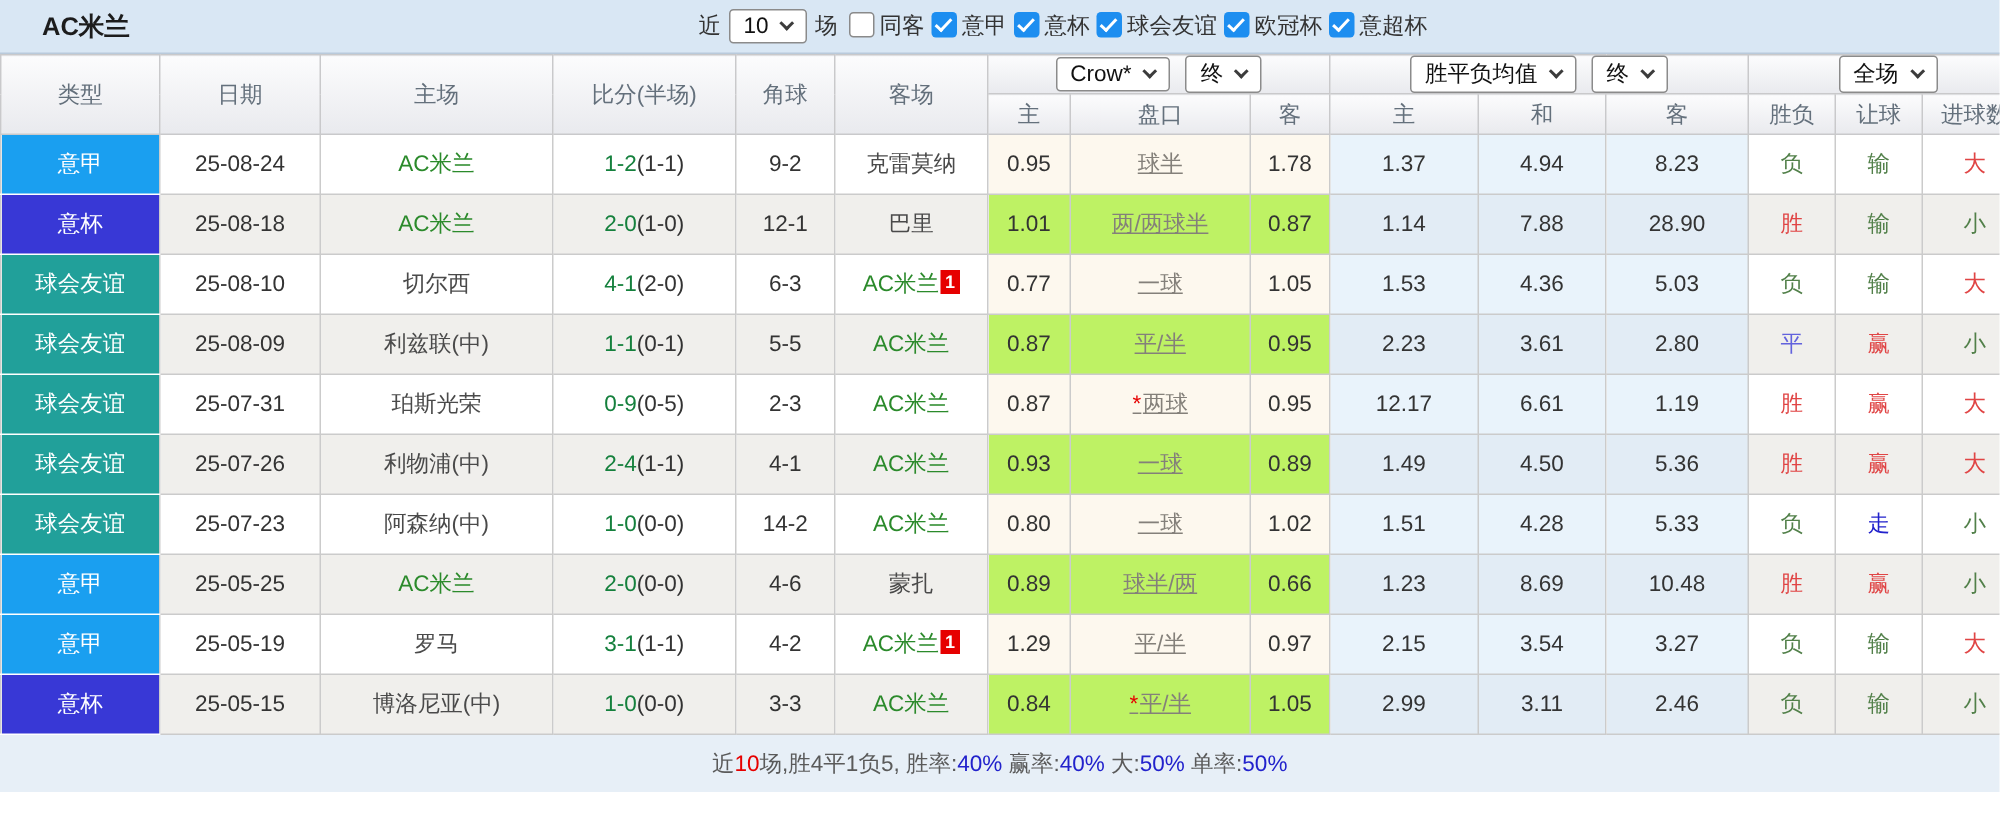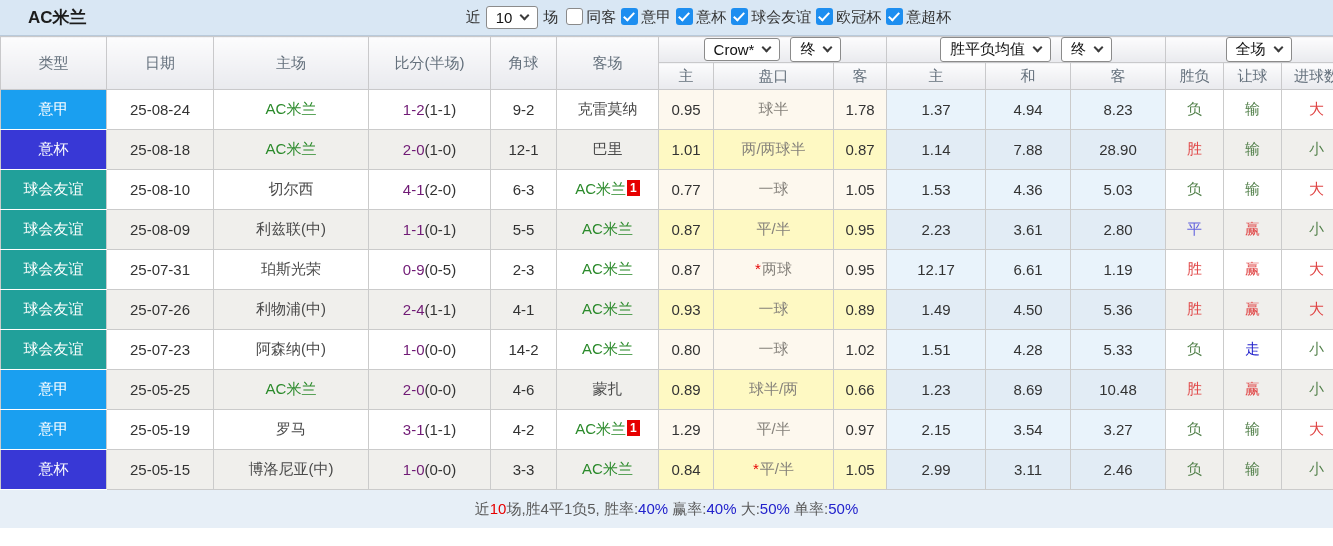--- a/index.html
+++ b/index.html
@@ -44,33 +44,33 @@
   }
   thead tr:first-child th.group { height:20px; }
   thead tr:last-child th { height:27px; }
   .gwrap { display:flex; align-items:center; justify-content:center; gap:10px; }
   tbody td {
     border:1px solid #cbcbcb; text-align:center; height:40px; padding:0;
     background:#fff; overflow:hidden; white-space:nowrap;
   }
   tbody tr.even td { background:#f0efec; }
   tbody td.cream { background:#fdf8ee; }
-  tbody tr.even td.cream { background:#fef9c3; }
+  tbody tr.even td.cream { background:#bef264; }
   tbody td.blu { background:#e9f3fb; }
   tbody tr.even td.blu { background:#e2ecf5; }
   td.c-type { color:#fff; border-bottom-color:#fff; }
   .team { color:#4a4a4a; cursor:pointer; }
   .team.acm { color:#2b8a2b; }
   .card-badge {
     display:inline-block; background:#e60000; color:#fff; font-size:12px; font-weight:bold;
     line-height:16px; padding:0 3px; margin-left:1px; vertical-align:2px;
   }
-  .score-ft { color:#701a75; }
+  .score-ft { color:#15803d; }
   .score-ht { color:#333; }
-  td.c-line { color:#84807a; }
+  td.c-line { color:#84807a;text-decoration:underline; }
   .star { color:#e60000; margin-right:1px; }
   
   .footer {
     height:38px; background:#e7eff7; display:flex; align-items:center; justify-content:center;
     font-size:15px;
   }
 </style>
 </head>
 <body>
 

